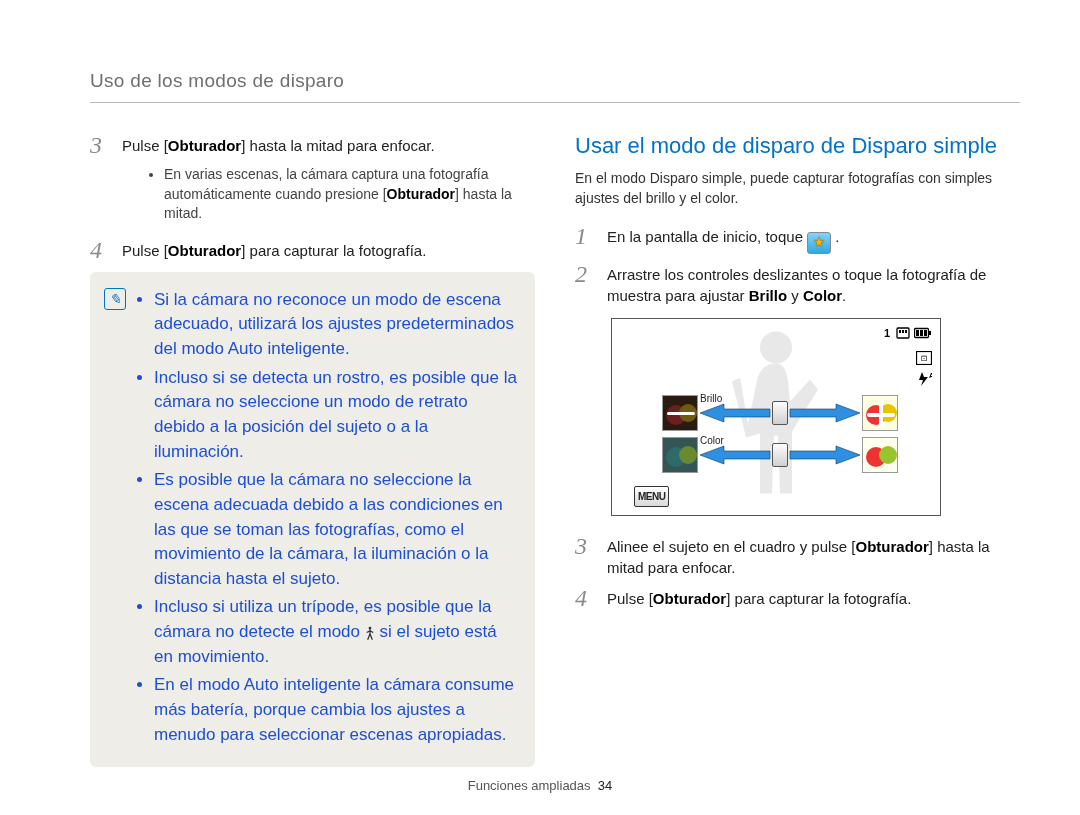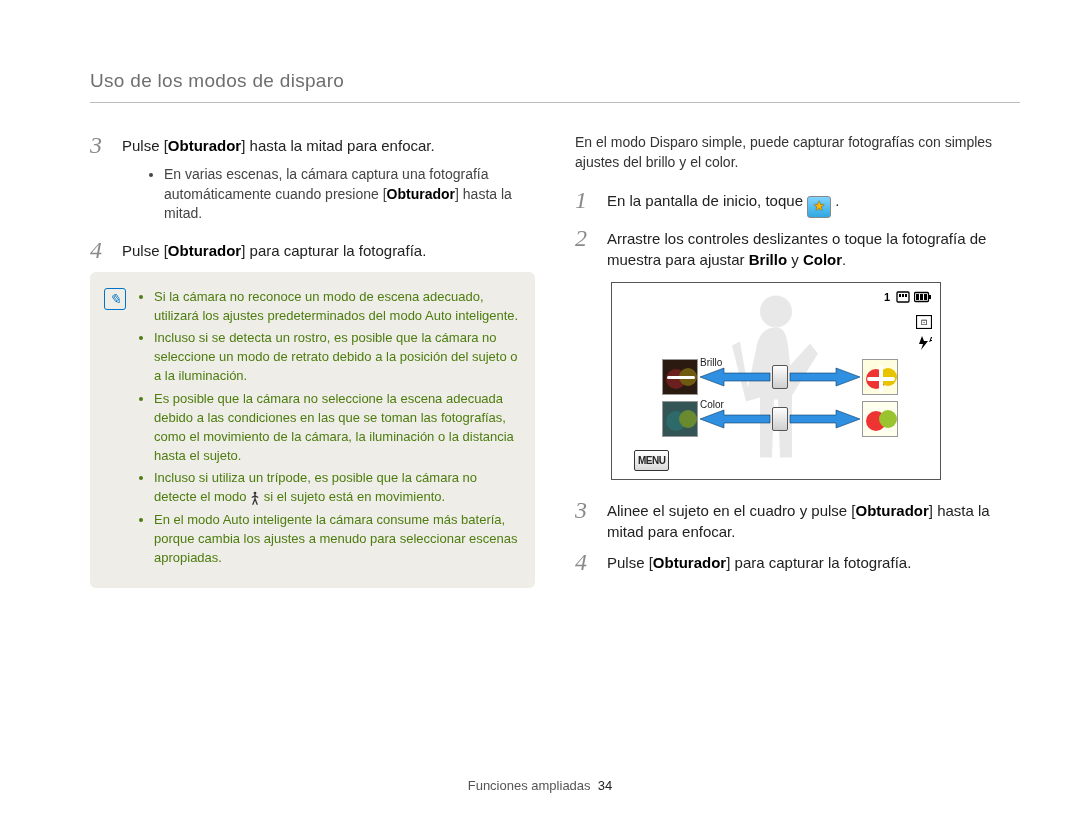--- a/index.html
+++ b/index.html
@@ -101,22 +101,22 @@
     flex-shrink: 0;
     font-size: 14px;
     font-style: italic;
   }
   .note-list {
     list-style: disc;
     padding-left: 16px;
     margin: 0;
   }
   .note-list li {
-    font-size: 13px;
-    color: #4d7c0f;
+    font-size: 17px;
+    color: #1d4ed8;
     line-height: 1.45;
     margin-bottom: 4px;
   }
   .pedestrian-icon {
     display: inline-block;
     width: 10px;
     vertical-align: middle;
   }
   .app-icon {
     display: inline-flex;
@@ -284,20 +284,21 @@
                 <path d="M6 5 L6 11 M6 7 L2 9 M6 7 L10 9 M6 11 L3 19 M6 11 L9 19" stroke="#333" stroke-width="1.8" fill="none" stroke-linecap="round"></path>
               </svg>
             <span> si el sujeto está en movimiento.</span>
           </li>
           <li>En el modo Auto inteligente la cámara consume más batería, porque cambia los ajustes a menudo para seleccionar escenas apropiadas.</li>
         </ul>
       </div>
     </div>
 
     <div class="col">
+      <h2 class="section-title">Usar el modo de disparo de Disparo simple</h2>
       <div class="section-desc">En el modo Disparo simple, puede capturar fotografías con simples ajustes del brillo y el color.</div>
 
       <div class="step">
         <div class="step-num">1</div>
         <div class="step-text">
           <span>En la pantalla de inicio, toque </span>
           <span class="app-icon">★</span>
           <span>.</span>
         </div>
       </div>

